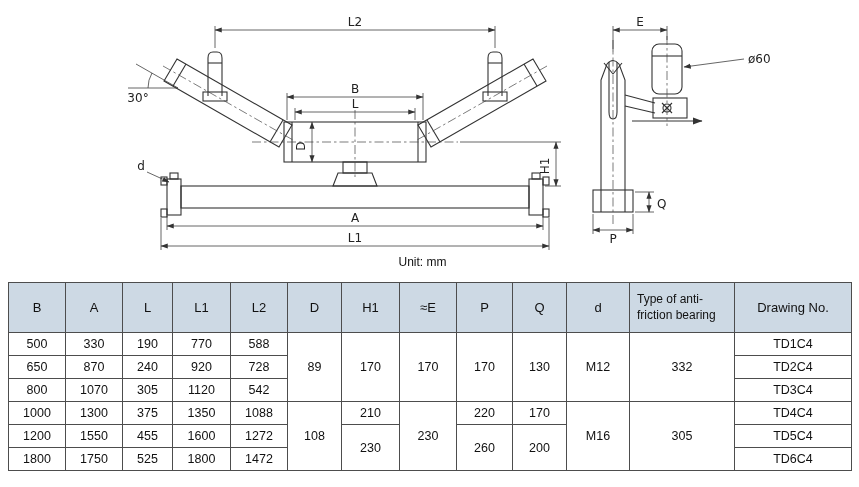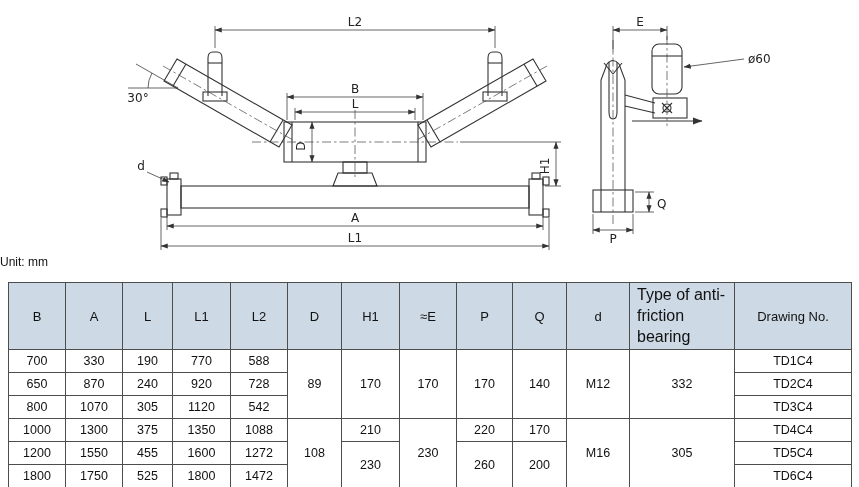--- a/index.html
+++ b/index.html
@@ -9,36 +9,36 @@
     font-family:"Liberation Sans", sans-serif; color:#1a1a1a;
     overflow:hidden;
   }
   .drawing-wrap { width:859px; height:252px; }
   svg { display:block; }
   svg .obj  { stroke:#333; stroke-width:1.1; fill:none; }
   svg .dim  { stroke:#333; stroke-width:0.75; fill:none; }
   svg .cl   { stroke:#444; stroke-width:0.7; fill:none; stroke-dasharray:9 3 2.5 3; }
   svg text  { font-family:"DejaVu Sans","Liberation Sans",sans-serif; font-size:12px; fill:#222; stroke:none; }
   .unit-label {
-    height:20px; line-height:20px; text-align:left;
+    height:20px; line-height:20px; text-align:center;
     padding-right:14px; font-size:12px; color:#111;
   }
   table.spec {
     border-collapse:collapse; table-layout:fixed;
     width:843px; margin:10px 0 0 8px;
     font-size:12.5px; color:#111;
     border:1.5px solid #333;
   }
   .spec th, .spec td {
     border:1px solid #4d4d4d; text-align:center;
     padding:2px 3px; height:23px; font-weight:normal;
     overflow:hidden;
   }
   .spec thead th { background:#cdd9e4; height:50px; font-size:13px; }
-  .spec th.bearing-th { text-align:left; padding-left:7px; font-size:16px; line-height:1.3; }
+  .spec th.bearing-th { text-align:left; padding-left:7px; font-size:12px; line-height:1.3; }
 </style>
 </head>
 <body>
 
 <div class="drawing-wrap">
 <svg width="859" height="252" viewBox="0 0 859 252">
   <defs>
     <marker id="arr" viewBox="0 0 10 10" refX="9" refY="5" markerWidth="10" markerHeight="10" orient="auto-start-reverse">
       <path d="M0,1.6 L9.5,5 L0,8.4 Z" fill="#333"></path>
     </marker>
@@ -215,30 +215,30 @@
       <th>≈E</th>
       <th>P</th>
       <th>Q</th>
       <th>d</th>
       <th class="bearing-th">Type of anti-friction bearing</th>
       <th>Drawing No.</th>
     </tr>
   </thead>
   <tbody>
     <tr>
-      <td>700</td>
+      <td>500</td>
       <td>330</td>
       <td>190</td>
       <td>770</td>
       <td>588</td>
       <td rowspan="3">89</td>
       <td rowspan="3">170</td>
       <td rowspan="3">170</td>
       <td rowspan="3">170</td>
-      <td rowspan="3">140</td>
+      <td rowspan="3">130</td>
       <td rowspan="3">M12</td>
       <td rowspan="3">332</td>
       <td>TD1C4</td>
     </tr>
     <tr>
       <td>650</td>
       <td>870</td>
       <td>240</td>
       <td>920</td>
       <td>728</td>

